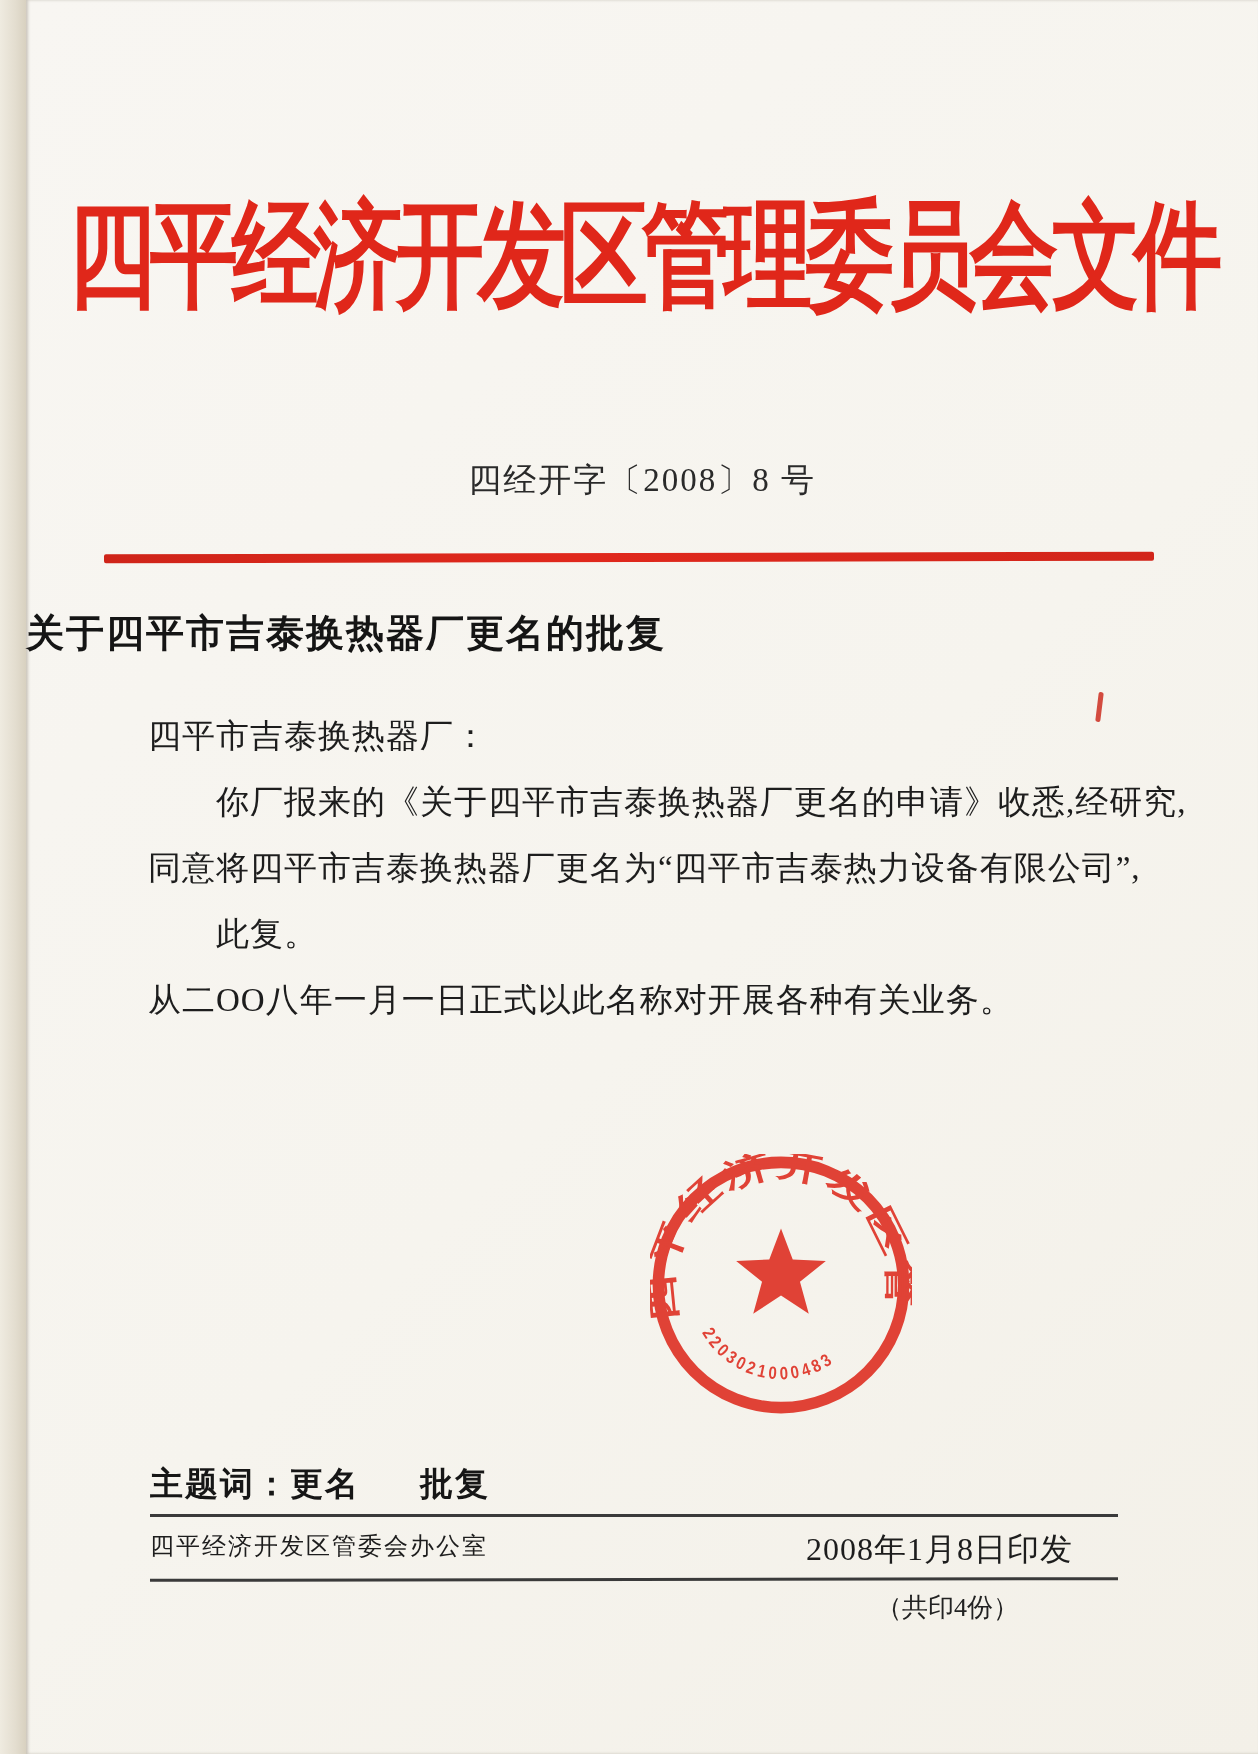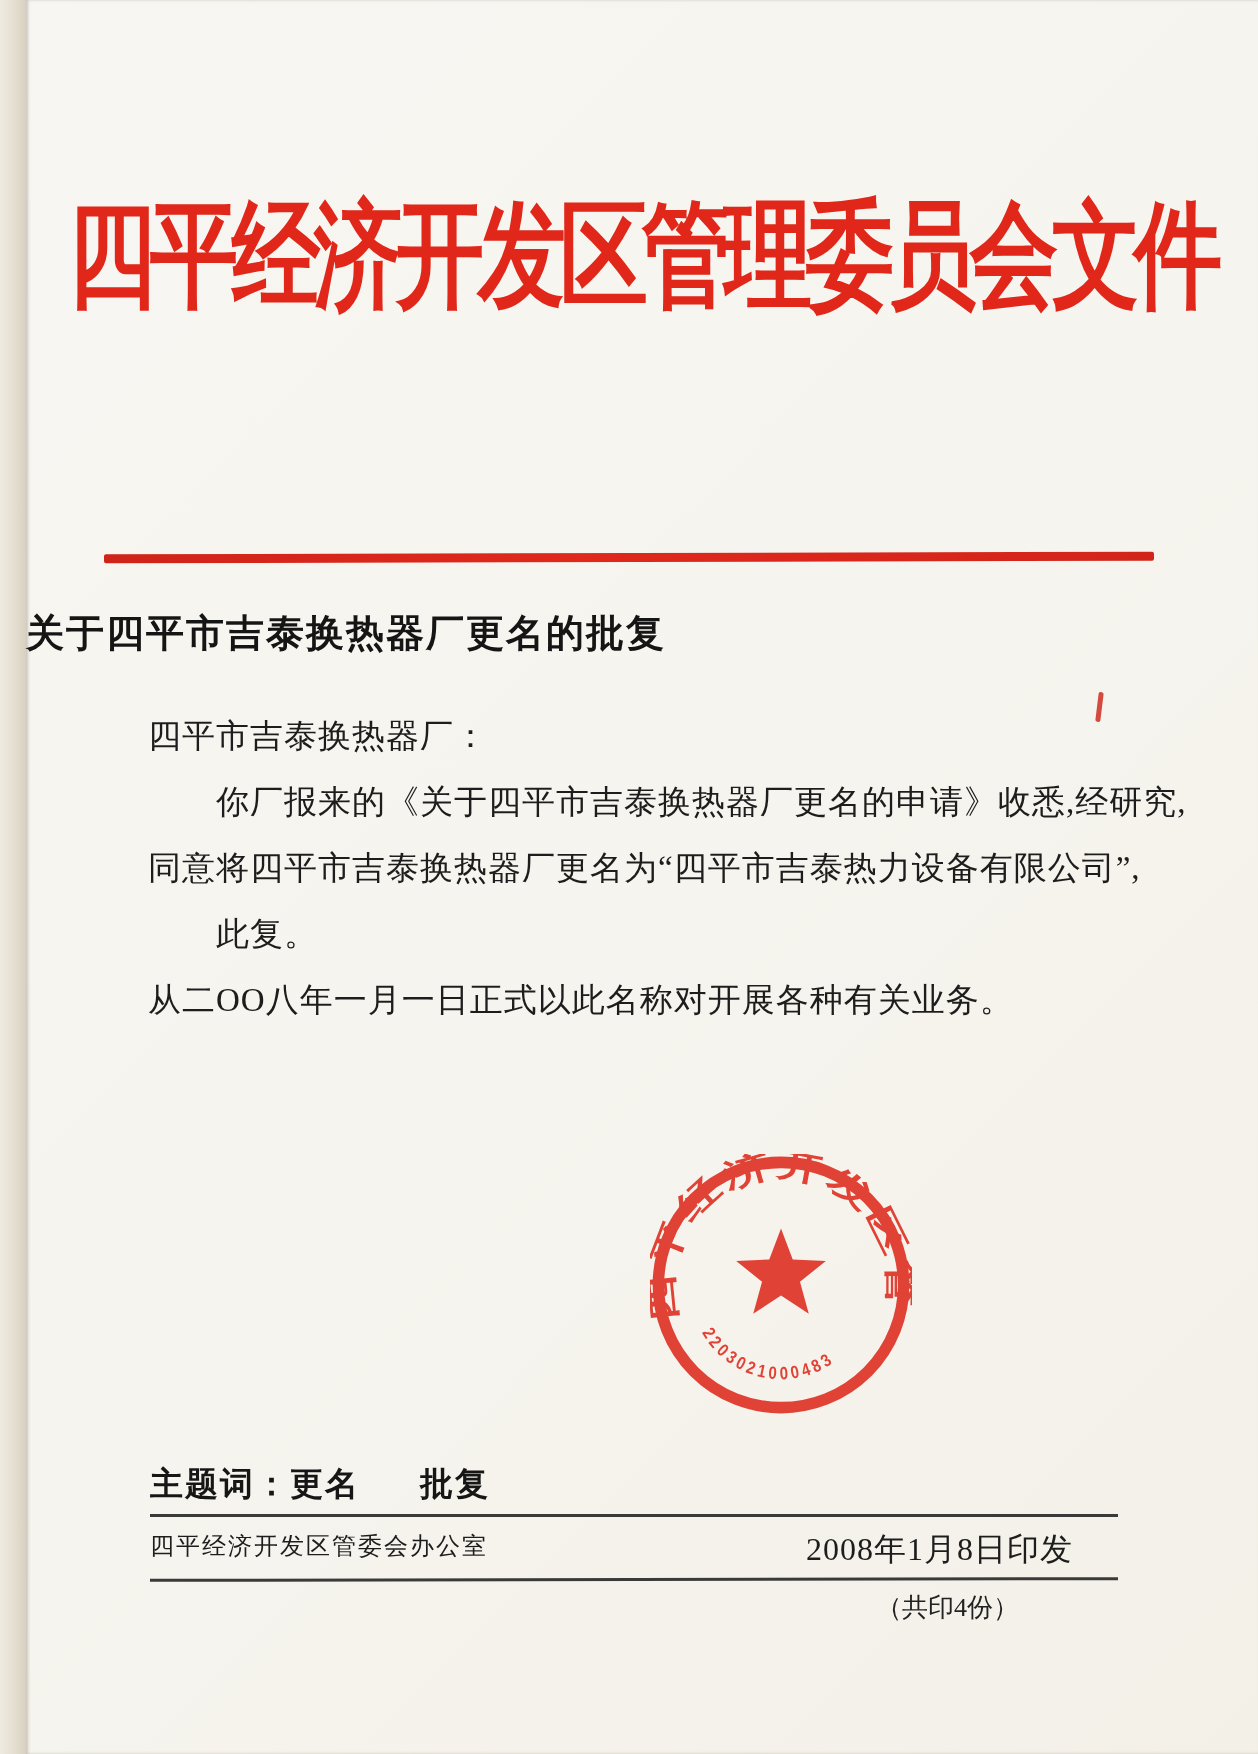--- a/index.html
+++ b/index.html
@@ -110,20 +110,21 @@
 </style>
 </head>
 <body>
 
 <div id="page">
   <div class="scan-edge"></div>
   <div class="paper"></div>
 
   <div class="header-banner">四平经济开发区管理委员会文件</div>
 
+  <div class="doc-number">四经开字〔2008〕8 号</div>
 
   <div class="red-separator"></div>
 
   <div class="document-title">关于四平市吉泰换热器厂更名的批复</div>
 
   <div class="body-text">
     <div class="body-line">四平市吉泰换热器厂：</div>
     <div class="body-line">　　你厂报来的《关于四平市吉泰换热器厂更名的申请》收悉,经研究,</div>
     <div class="body-line">同意将四平市吉泰换热器厂更名为“四平市吉泰热力设备有限公司”,</div>
     <div class="body-line">　　此复。</div>

